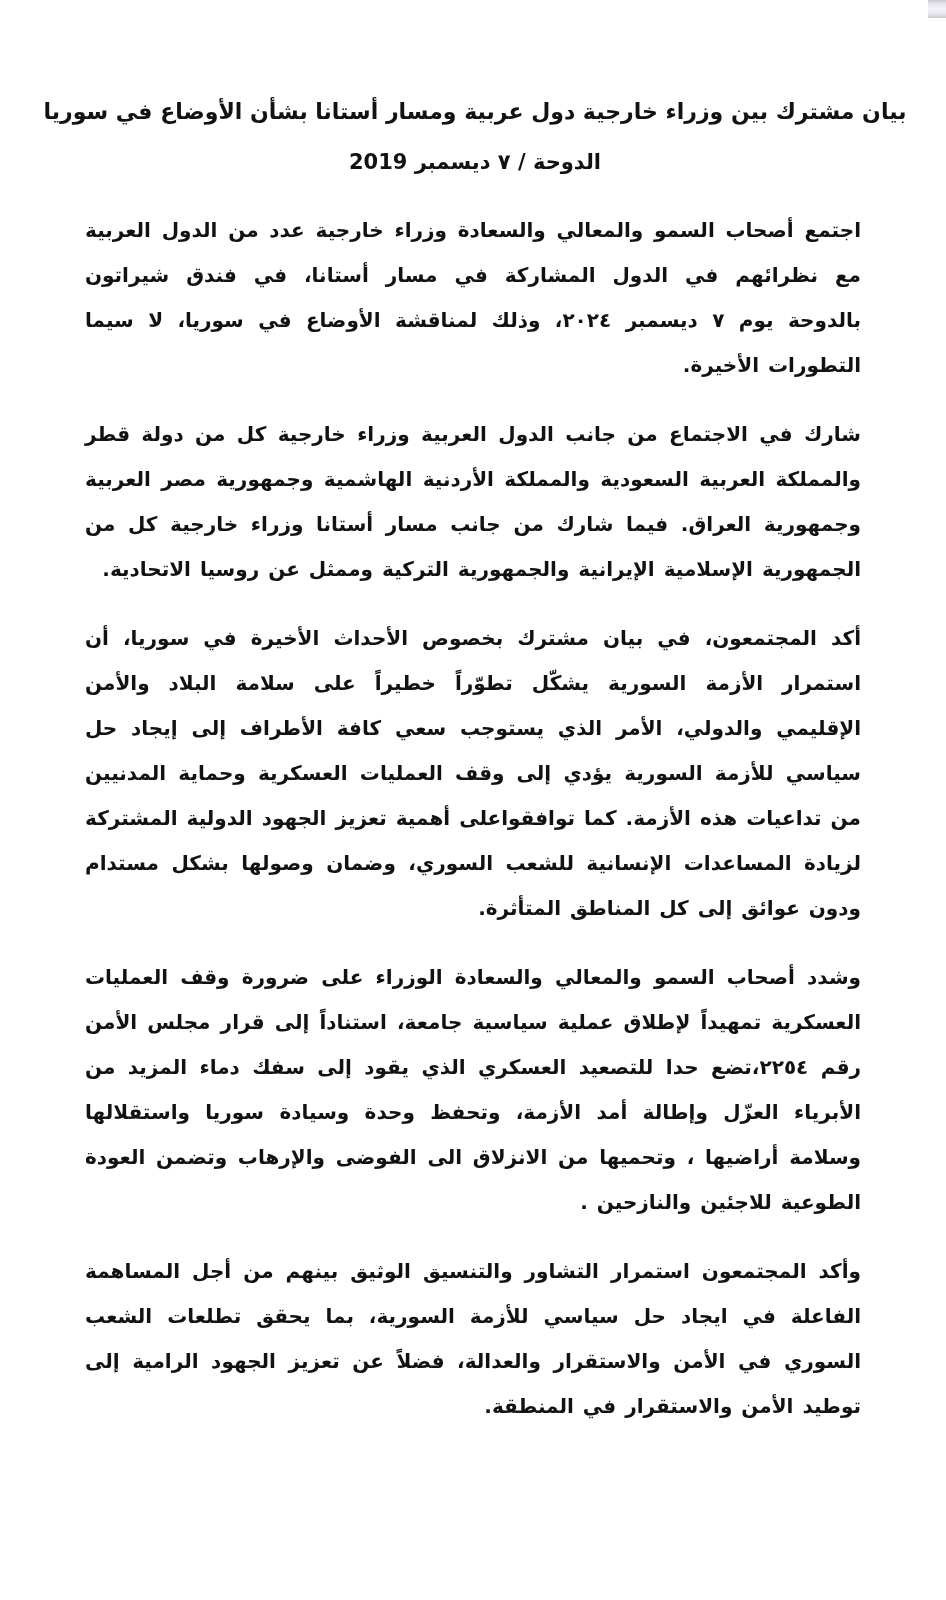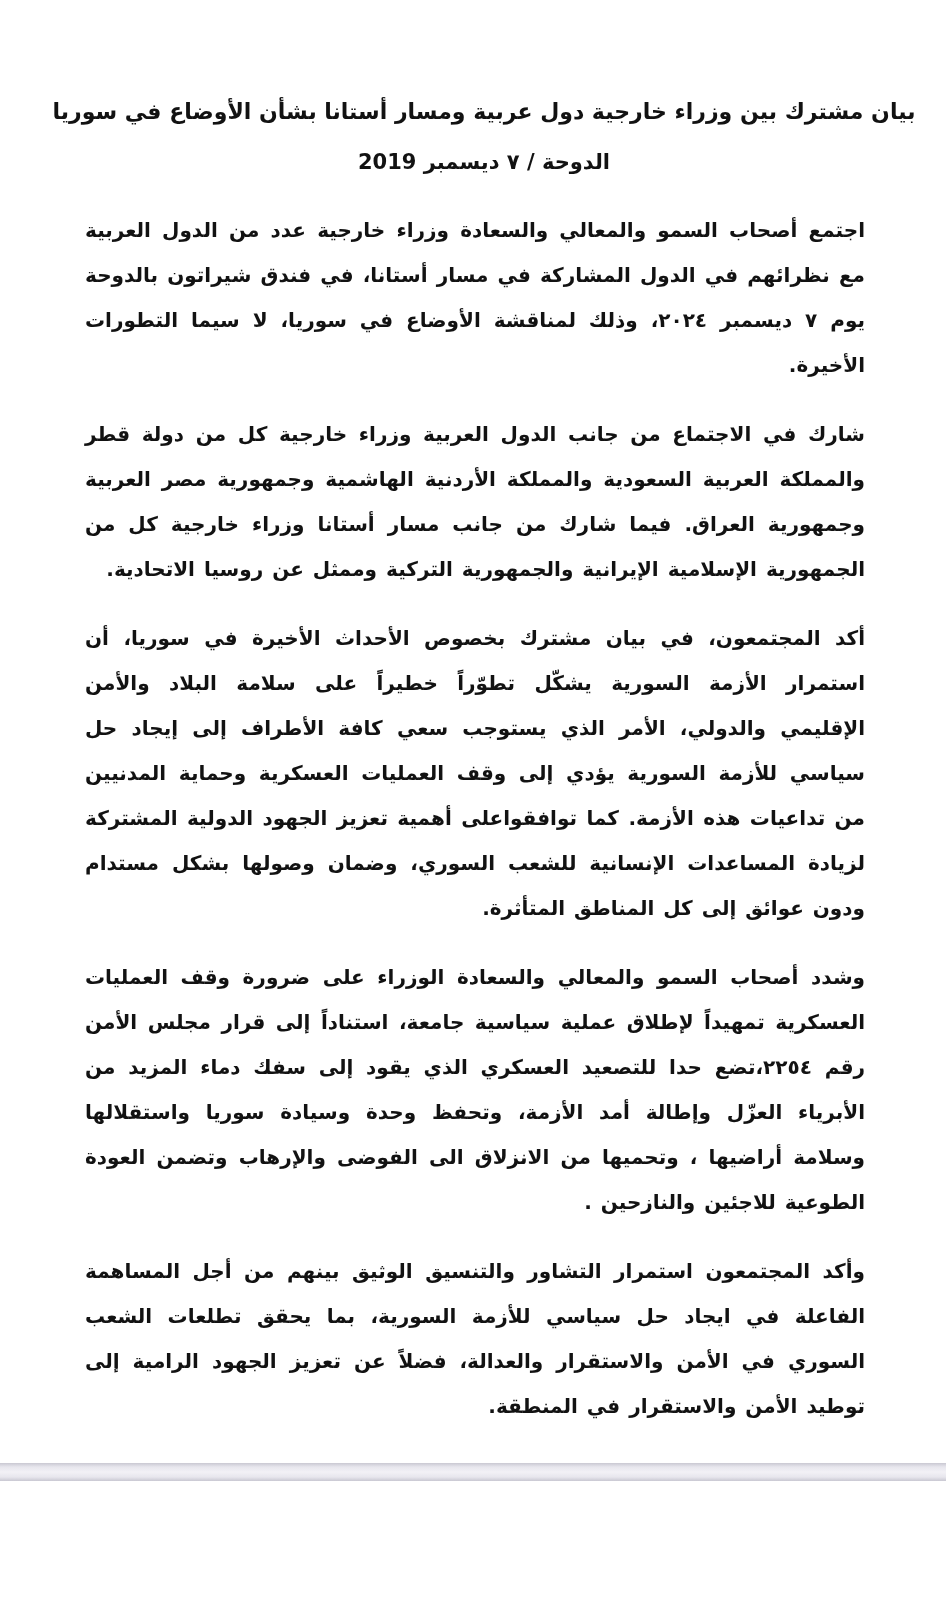--- a/index.html
+++ b/index.html
@@ -10,21 +10,22 @@
     width: 946px;
     height: 1600px;
     overflow: hidden;
     background: #ffffff;
     font-family: "DejaVu Sans", sans-serif;
   }
   .viewer {
     width: 946px;
     height: 1600px;
     display: flex;
-    flex-direction: column;
+    flex-direction: row;
+    justify-content: space-between;
   }
   .page {
     box-sizing: border-box;
     background: #ffffff;
     direction: rtl;
     color: #121212;
     font-weight: 700;
   }
   .page-1 {
     min-height: 1239px;
@@ -48,21 +49,21 @@
     text-align: center;
     margin: 0 0 26px 0;
     font-weight: 700;
   }
   .body-par {
     font-size: 20px;
     line-height: 45px;
     text-align: justify;
     text-align-last: right;
     word-spacing: 2px;
-    margin: 0 18px 24px 0;
+    margin: 0 4px 24px 0;
   }
   .page-2 .body-par {
     line-height: 52px;
   }
   .page-gap {
     height: 18px;
     flex: 0 0 18px;
     background: linear-gradient(to bottom,
       #c9c8d2 0%,
       #e7e6ed 22%,

